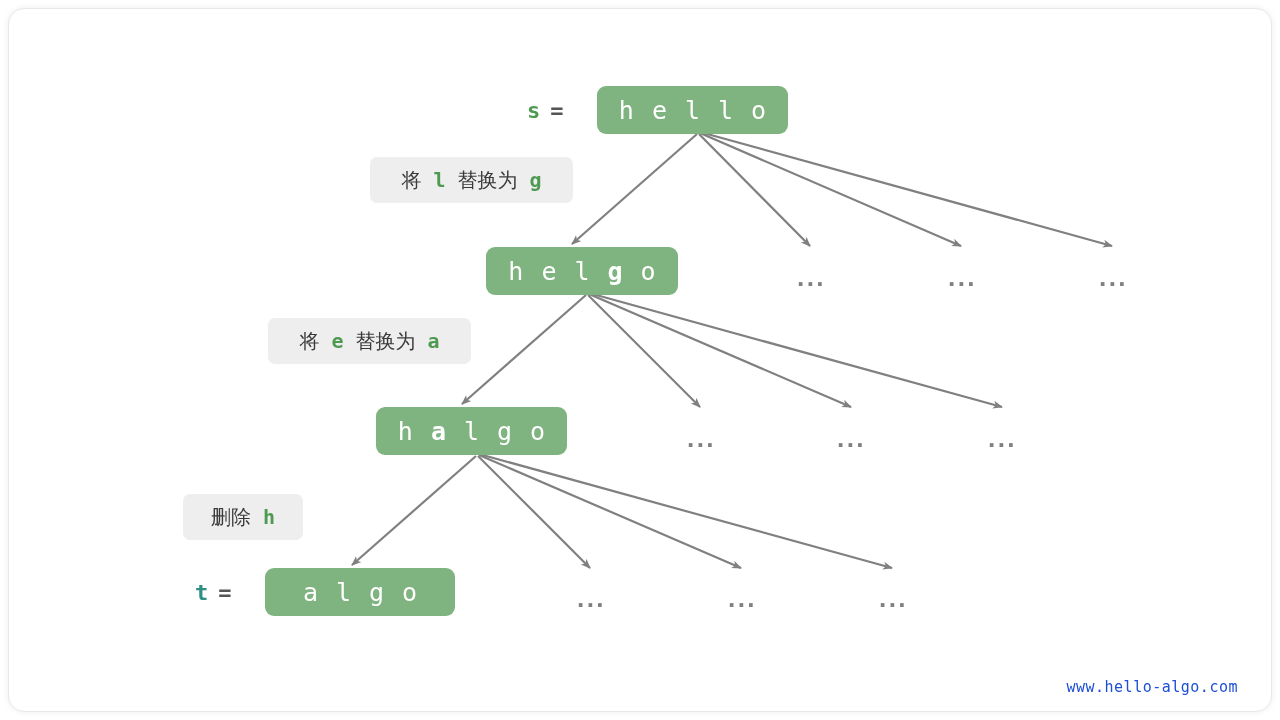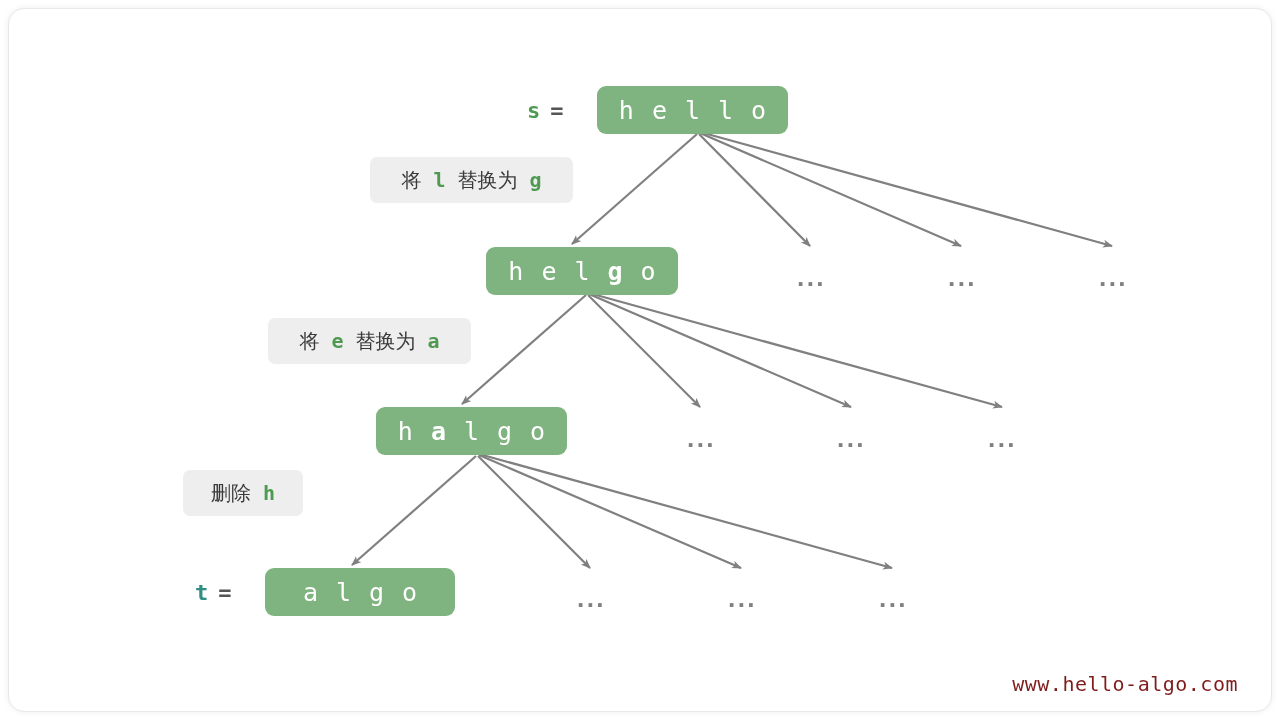--- a/index.html
+++ b/index.html
@@ -105,23 +105,23 @@
     letter-spacing: 1px;
     line-height: 1;
     white-space: pre;
   }
 
   
   .watermark {
     position: absolute;
     right: 42px;
     bottom: 24px;
-    color: #7f1d1d;
+    color: #1d4ed8;
     font-family: "DejaVu Sans Mono", "Liberation Mono", monospace;
-    font-size: 20px;
+    font-size: 15px;
     letter-spacing: 0.5px;
     white-space: pre;
   }
 </style>
 </head>
 <body>
 
 <div id="canvas">
 
   <div class="frame"></div>
@@ -150,21 +150,21 @@
 
   <div id="nodes-layer">
       <div class="node" style="left: 597px; top: 86px; width: 191px; height: 48px; background: rgb(127, 179, 127); color: rgb(255, 255, 255);"><span class="ch">h</span><span class="ch">e</span><span class="ch">l</span><span class="ch">l</span><span class="ch">o</span></div>
       <div class="node" style="left: 486px; top: 247px; width: 192px; height: 48px; background: rgb(127, 179, 127); color: rgb(255, 255, 255);"><span class="ch">h</span><span class="ch">e</span><span class="ch">l</span><span class="ch hl">g</span><span class="ch">o</span></div>
       <div class="node" style="left: 376px; top: 407px; width: 191px; height: 48px; background: rgb(127, 179, 127); color: rgb(255, 255, 255);"><span class="ch">h</span><span class="ch hl">a</span><span class="ch">l</span><span class="ch">g</span><span class="ch">o</span></div>
       <div class="node" style="left: 265px; top: 568px; width: 190px; height: 48px; background: rgb(127, 179, 127); color: rgb(255, 255, 255);"><span class="ch">a</span><span class="ch">l</span><span class="ch">g</span><span class="ch">o</span></div>
     </div>
   <div id="labels-layer">
       <div class="oplabel" style="left: 370px; top: 157px; width: 203px; height: 46px; background: rgb(238, 238, 238); color: rgb(58, 58, 58);"><span>将</span><span class="mono" style="color: rgb(78, 154, 81);"> l </span><span>替换为</span><span class="mono" style="color: rgb(78, 154, 81);"> g</span></div>
       <div class="oplabel" style="left: 268px; top: 318px; width: 203px; height: 46px; background: rgb(238, 238, 238); color: rgb(58, 58, 58);"><span>将</span><span class="mono" style="color: rgb(78, 154, 81);"> e </span><span>替换为</span><span class="mono" style="color: rgb(78, 154, 81);"> a</span></div>
-      <div class="oplabel" style="left: 183px; top: 470px; width: 120px; height: 46px; background: rgb(238, 238, 238); color: rgb(58, 58, 58);"><span>删除</span><span class="mono" style="color: rgb(78, 154, 81);"> h</span></div>
+      <div class="oplabel" style="left: 183px; top: 494px; width: 120px; height: 46px; background: rgb(238, 238, 238); color: rgb(58, 58, 58);"><span>删除</span><span class="mono" style="color: rgb(78, 154, 81);"> h</span></div>
     </div>
   <div id="vars-layer">
       <div class="varlabel" style="left: 527px; top: 86px; height: 48px;"><span class="vname" style="color: rgb(78, 154, 81);">s</span><span class="veq">=</span></div>
       <div class="varlabel" style="left: 195px; top: 568px; height: 48px;"><span class="vname" style="color: rgb(47, 143, 132);">t</span><span class="veq">=</span></div>
     </div>
   <div id="ellipsis-layer">
       <div class="ellipsis" style="left: 797px; top: 271px; color: rgb(128, 128, 128);">···</div>
       <div class="ellipsis" style="left: 948px; top: 271px; color: rgb(128, 128, 128);">···</div>
       <div class="ellipsis" style="left: 1099px; top: 271px; color: rgb(128, 128, 128);">···</div>
       <div class="ellipsis" style="left: 687px; top: 432px; color: rgb(128, 128, 128);">···</div>

